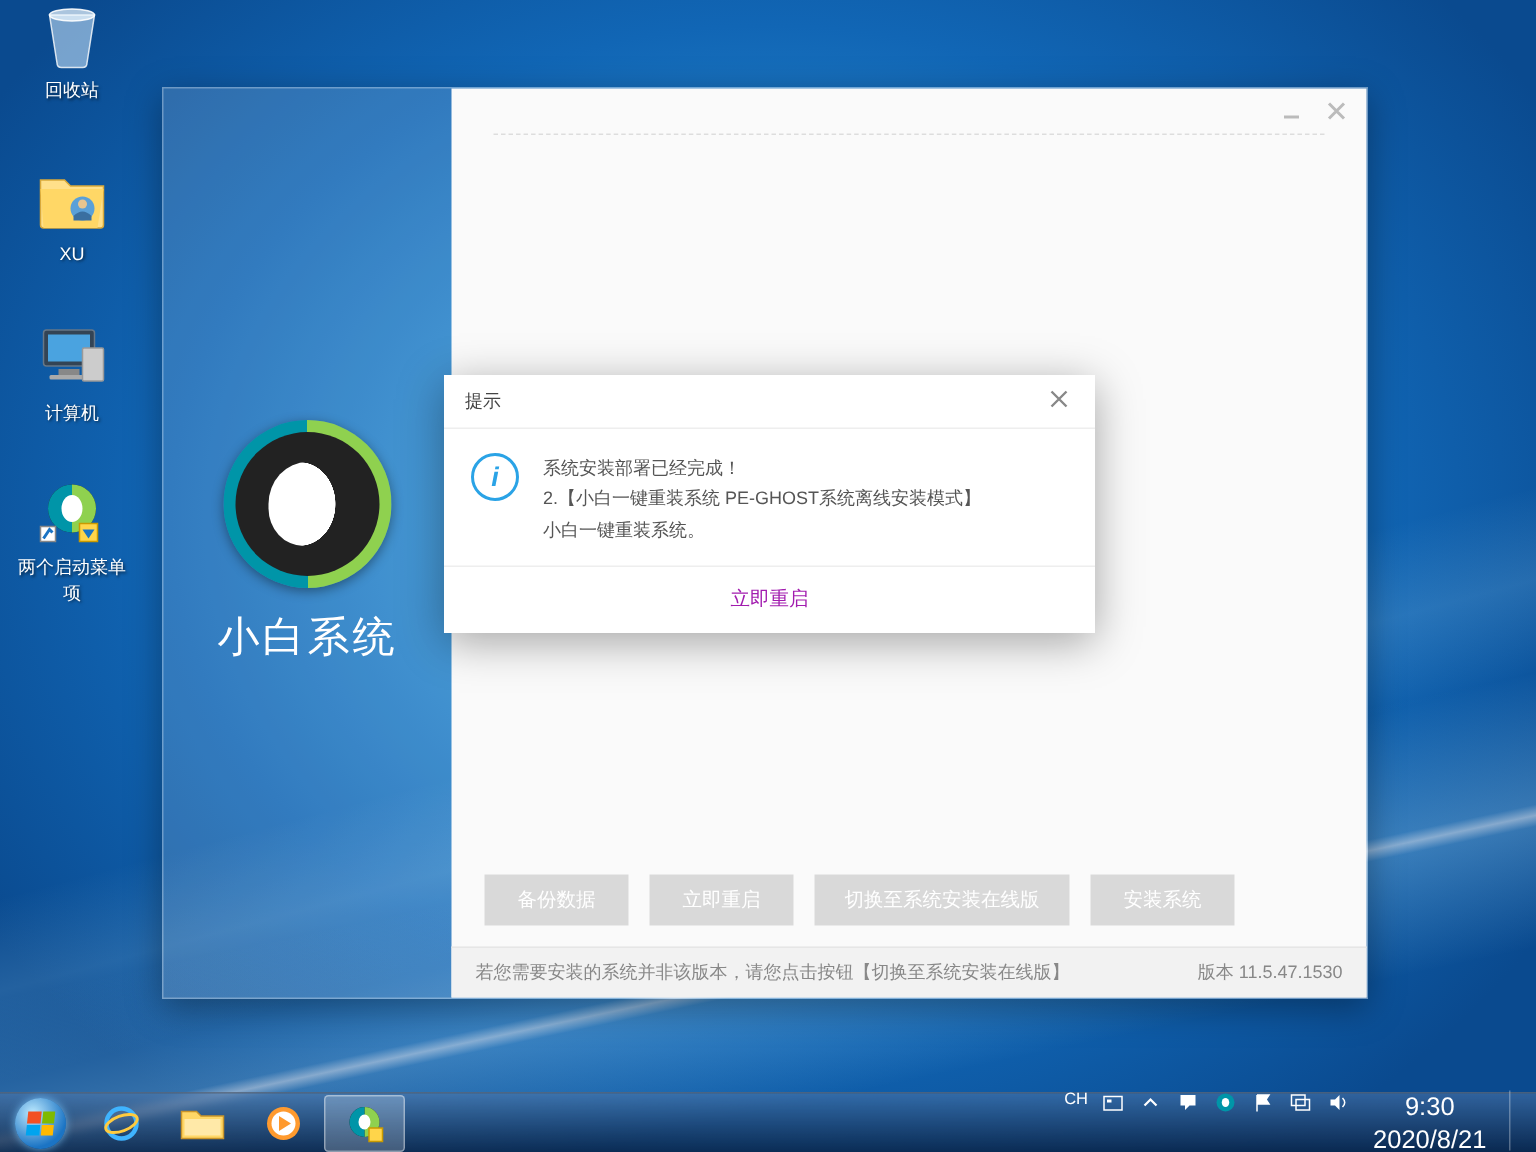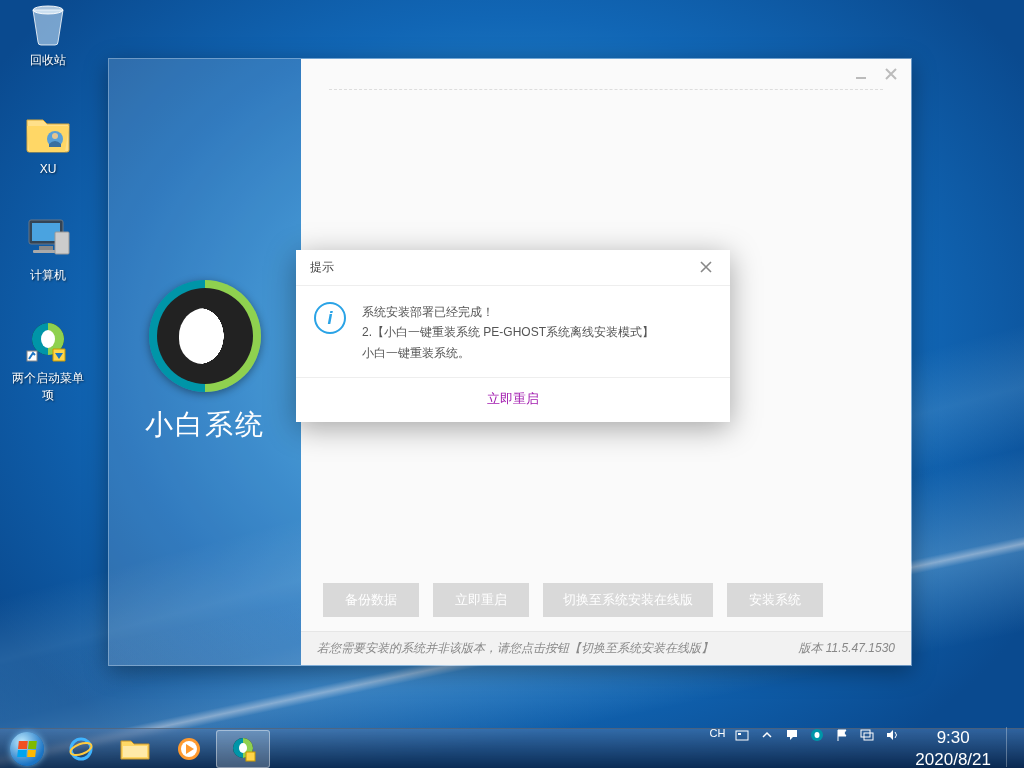--- a/index.html
+++ b/index.html
@@ -98,21 +98,21 @@
       border:none; height: 34px; padding: 0 20px;
       font-size: 13px; cursor: pointer;
       min-width: 96px;
     }
     .app-btn.wide { min-width: 170px; }
     .app-footer {
       background: #f2f2f2;
       border-top: 1px solid #e6e6e6;
       color: #888; font-size: 12px;
       padding: 8px 16px;
-      display:flex; justify-content: space-between; font-style: italic;
+      display:flex; justify-content: space-between;
     }
     
     .modal {
       position: absolute;
       left: 296px; top: 250px;
       width: 434px;
       background: #fff;
       box-shadow: 0 6px 28px rgba(0,0,0,0.35);
       font-size: 12px;
     }

